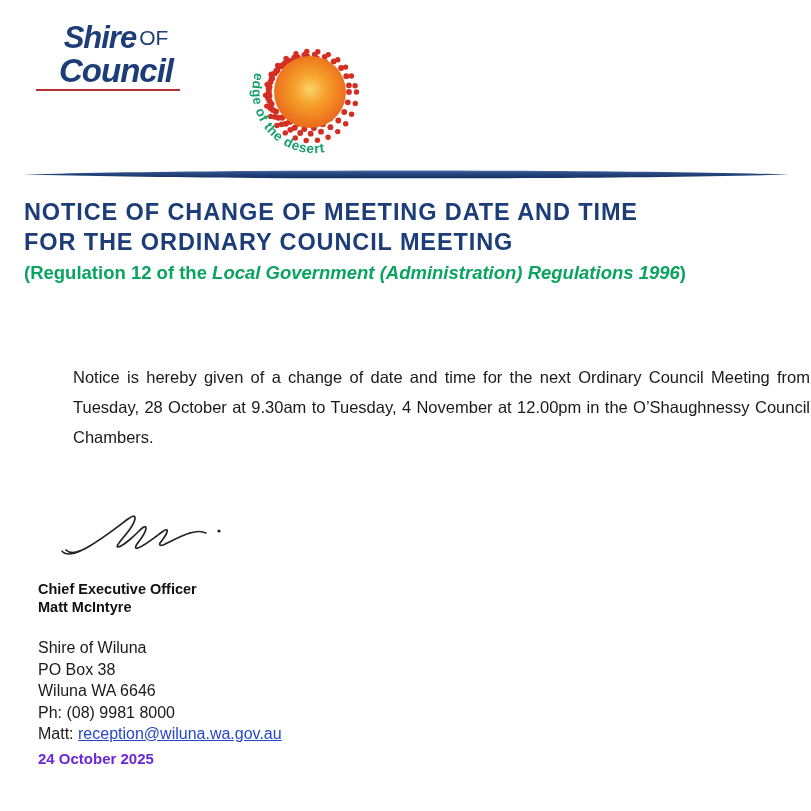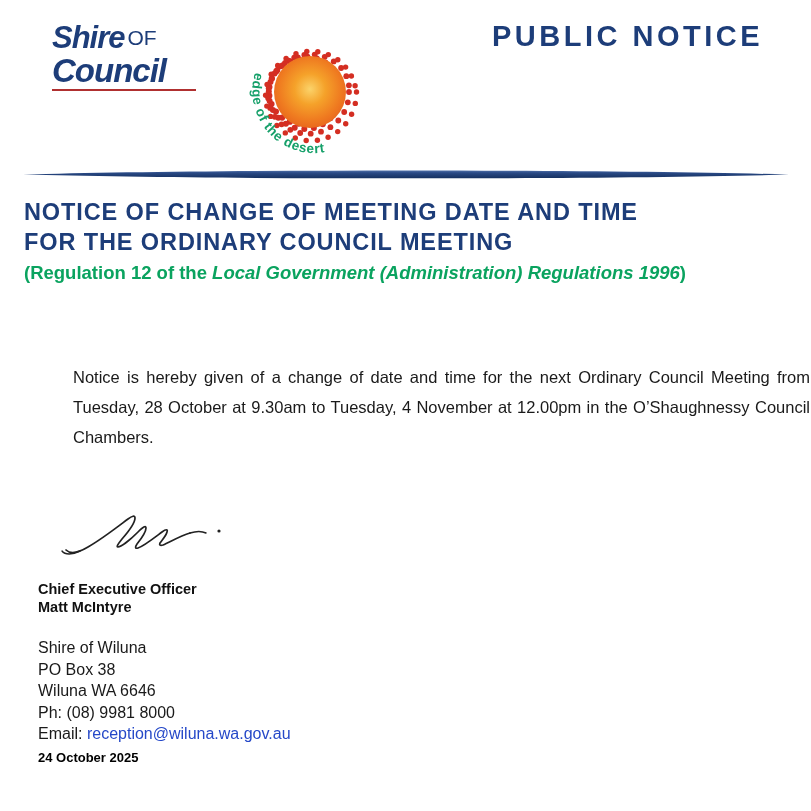--- a/index.html
+++ b/index.html
@@ -21,23 +21,24 @@
   .header {
     position: absolute;
     top: 0; left: 0;
     width: 811px;
     height: 165px;
   }
 
   
   .wordmark {
     position: absolute;
-    left: 52px;
+    left: 36px;
     top: 22px;
     width: 160px;
+    text-align: center;
   }
   .wm-line1, .wm-line2 {
     line-height: 1;
     white-space: nowrap;
     color: #1d3d79;
   }
   .wm-shire {
     font-size: 31px;
     font-weight: bold;
     font-style: italic;
@@ -160,30 +161,31 @@
   .address {
     position: absolute;
     left: 38px;
     top: 637px;
     font-size: 16px;
     line-height: 21.5px;
     color: #1a1a1a;
   }
   .email-link {
     color: #2548c8;
+    text-decoration: underline;
     cursor: pointer;
   }
 
   .notice-date {
     position: absolute;
     left: 38px;
     top: 750px;
-    font-size: 13px;
-    font-weight: bold;
-    color: #000000;
+    font-size: 15px;
+    font-weight: bold;
+    color: #6d28d9;
     text-align: right;
   }
 </style>
 </head>
 <body>
 
 <div class="header">
 
   <div class="wordmark">
     <div class="wm-line1">
@@ -323,21 +325,20 @@
 
       <defs>
         <path id="taglinePath" d="M 56,44 A 62,62 0 0 0 126,126"></path>
       </defs>
       <text font-family="'Liberation Sans', sans-serif" font-size="13.5" font-weight="bold" fill="#16a06a" letter-spacing="0.6">
         <textPath href="#taglinePath" startOffset="2%">edge of the desert</textPath>
       </text>
     </svg>
   </div>
 
-  <div class="public-notice">PUBLIC NOTICE</div>
 </div>
 
 <div class="divider">
   <svg width="766" height="13" viewBox="0 0 766 13" xmlns="http://www.w3.org/2000/svg">
     <defs>
       <linearGradient id="lensGrad" x1="0" y1="0" x2="0" y2="1">
         <stop offset="0%" stop-color="#4f6fa8"></stop>
         <stop offset="30%" stop-color="#2a4a86"></stop>
         <stop offset="100%" stop-color="#15305f"></stop>
       </linearGradient>
@@ -372,16 +373,16 @@
 <div class="signer">
   <div>Chief Executive Officer</div>
   <div>Matt McIntyre</div>
 </div>
 
 <div class="address">
   <div>Shire of Wiluna</div>
   <div>PO Box 38</div>
   <div>Wiluna  WA  6646</div>
   <div>Ph: (08) 9981 8000</div>
-  <div><span>Email: </span><span class="email-link">reception@wiluna.wa.gov.au</span></div>
+  <div><span>Matt: </span><span class="email-link">reception@wiluna.wa.gov.au</span></div>
 </div>
 
 <div class="notice-date">24 October 2025</div>
 
 </body></html>

